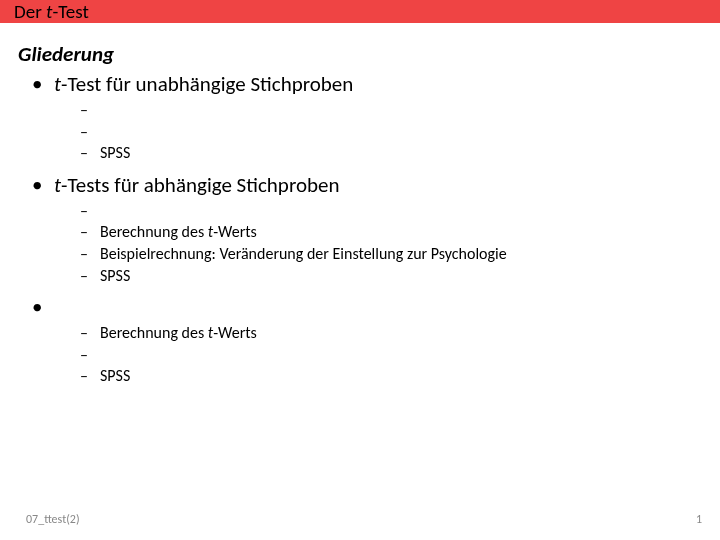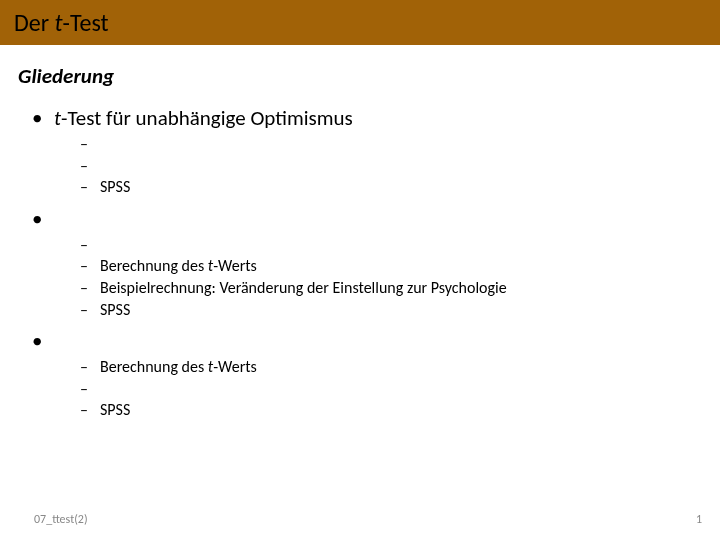--- a/index.html
+++ b/index.html
@@ -5,34 +5,34 @@
   * { margin: 0; padding: 0; box-sizing: border-box; }
   body {
     width: 720px;
     height: 540px;
     background: #fff;
     font-family: Calibri, "Segoe UI", Arial, sans-serif;
     position: relative;
     color: #000;
   }
   .title-bar {
-    background: #a16207;
-    padding: 8px 14px;
-    font-size: 24px;
+    background: #ef4444;
+    padding: 0 14px;
+    font-size: 19px;
     font-weight: 400;
   }
   .title-bar .t-italic { font-style: italic; }
   .content {
     padding: 18px 18px 0 18px;
   }
   .heading {
     font-size: 21px;
     font-style: italic;
     font-weight: bold;
-    margin-bottom: 16px;
+    margin-bottom: 4px;
   }
   ul.level1 {
     list-style: none;
     margin-left: 4px;
   }
   ul.level1 > li {
     margin-bottom: 4px;
   }
   .l1-row {
     display: flex;
@@ -56,21 +56,21 @@
     line-height: 1.35;
   }
   ul.level2 > li .dash {
     width: 20px;
     flex-shrink: 0;
   }
   ul.level2 .t-italic { font-style: italic; }
   .footer {
     position: absolute;
     bottom: 14px;
-    left: 16px;
+    left: 8px;
     right: 0;
     padding: 0 18px;
     display: flex;
     justify-content: space-between;
     font-size: 12px;
     color: #888;
   }
 </style>
 </head>
 <body>
@@ -78,38 +78,39 @@
 <div class="title-bar">
   <span>Der </span><span class="t-italic">t</span><span>-Test</span>
 </div>
 
 <div class="content">
   <div class="heading">Gliederung</div>
   <ul class="level1" id="sections">
       <li>
         <div class="l1-row">
           <span class="bullet">•</span>
-          <span><span class="t-italic">t</span><span>-Test für unabhängige Optimismus</span></span>
+          <span><span class="t-italic">t</span><span>-Test für unabhängige Stichproben</span></span>
         </div>
         <ul class="level2">
           <li>
             <span class="dash">–</span>
           </li>
           <li>
             <span class="dash">–</span>
           </li>
           <li>
             <span class="dash">–</span>
             <span>SPSS</span>
           </li>
         </ul>
       </li>
       <li>
         <div class="l1-row">
           <span class="bullet">•</span>
+          <span><span class="t-italic">t</span><span>-Tests für abhängige Stichproben</span></span>
         </div>
         <ul class="level2">
           <li>
             <span class="dash">–</span>
           </li>
           <li>
             <span class="dash">–</span>
             <span><span>Berechnung des </span><span class="t-italic">t</span><span>-Werts</span></span>
           </li>
           <li>

